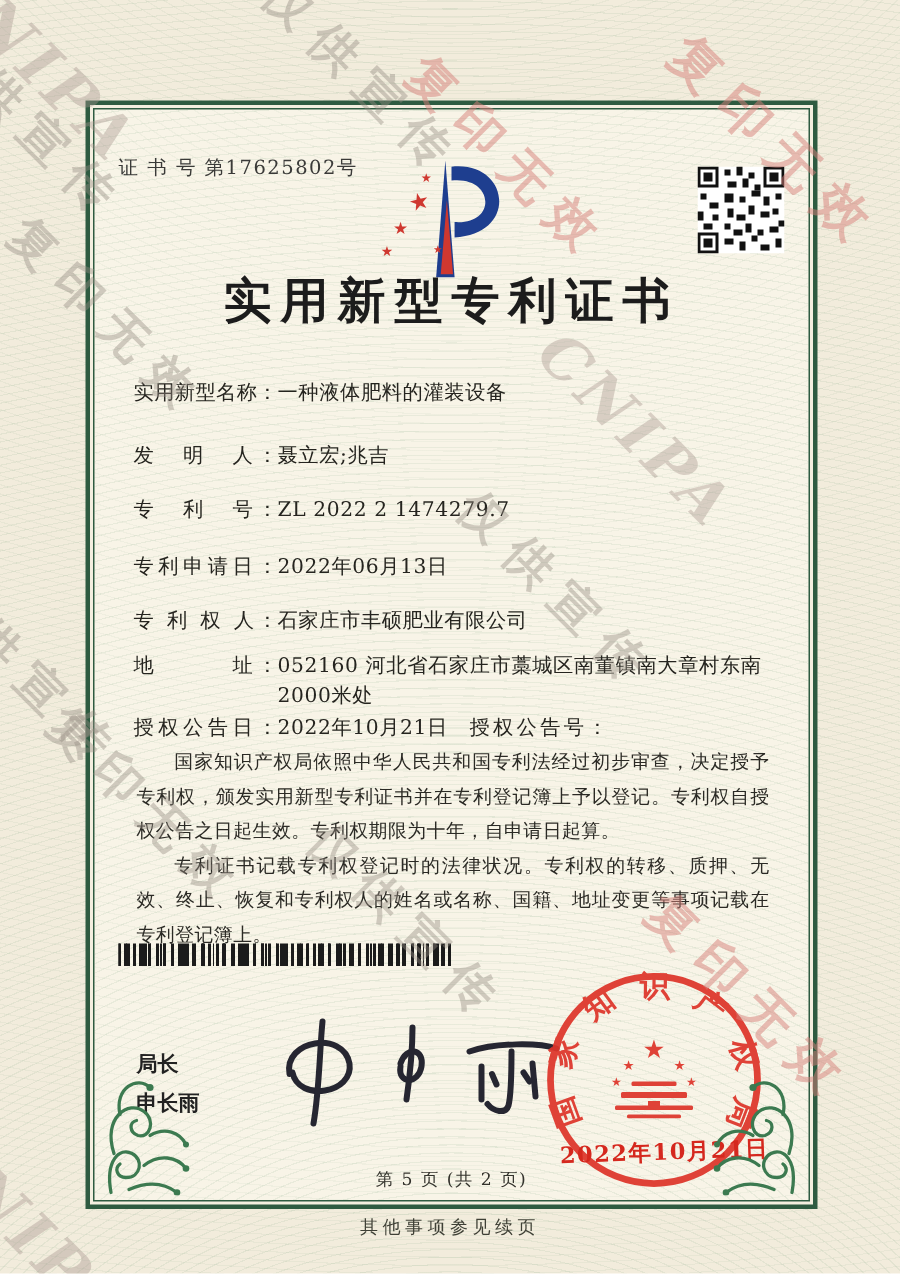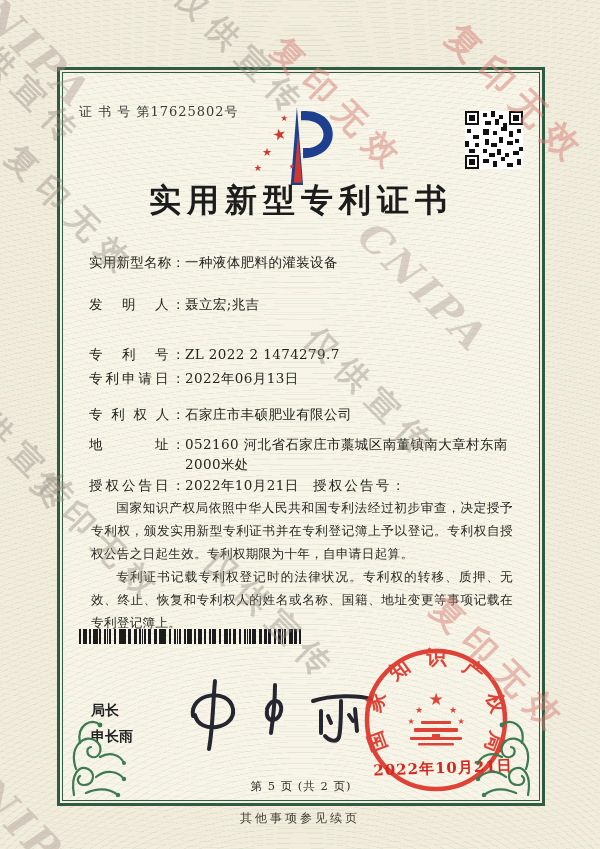--- a/index.html
+++ b/index.html
@@ -16,21 +16,21 @@
       repeating-radial-gradient(150% 75% at 50% -20%, rgba(100,150,110,0.06) 0 1px, transparent 1px 8px);
     border:1px solid #2e5b41;
     box-shadow:0 0 0 2px #f4efe0, 0 0 0 5px #2e5b41;}
   .cert-no{position:absolute;left:16px;top:30px;font-size:13px;color:#3a3a38;letter-spacing:1px;}
   .logo{position:absolute;left:50%;top:32px;transform:translateX(-50%);width:104px;height:84px;}
   .qr{position:absolute;right:16px;top:38px;width:58px;height:58px;}
   .title{position:absolute;left:0;top:106px;width:100%;text-align:center;
     font-size:32px;font-weight:bold;color:#1c1c1c;letter-spacing:6px;}
   .rows{position:absolute;left:26px;top:0;width:436px;}
   .field-row{position:absolute;display:flex;font-size:13.5px;color:#25241f;line-height:1.45;}
-  .r1{top:180px}.r2{top:222px}.r3{top:272px}.r4{top:296px}.r5{top:332px}.r6{top:362px}.r7{top:403px;width:436px;}
+  .r1{top:180px}.r2{top:222px}.r3{top:258px}.r4{top:296px}.r5{top:332px}.r6{top:362px}.r7{top:403px;width:436px;}
   .f-label{width:96px;flex:0 0 96px;display:inline-block;text-align:justify;text-align-last:justify;}
   .f-value{display:inline-block;width:338px;letter-spacing:0.4px;}
   .pair2{position:absolute;left:224px;top:0;display:flex;}
   .pair2 .f-label{width:92px;flex-basis:92px;}
   .legal{position:absolute;left:28px;top:424px;width:422px;font-size:12.6px;line-height:1.82;
     color:#2b2a25;text-align:justify;letter-spacing:0.3px;}
   .legal p{margin:0;text-indent:2em;}
   .barcode{position:absolute;left:16px;top:556px;width:222px;height:15px;
     background-image:
       repeating-linear-gradient(90deg,#1b1b1b 0 2px,transparent 2px 5px),

